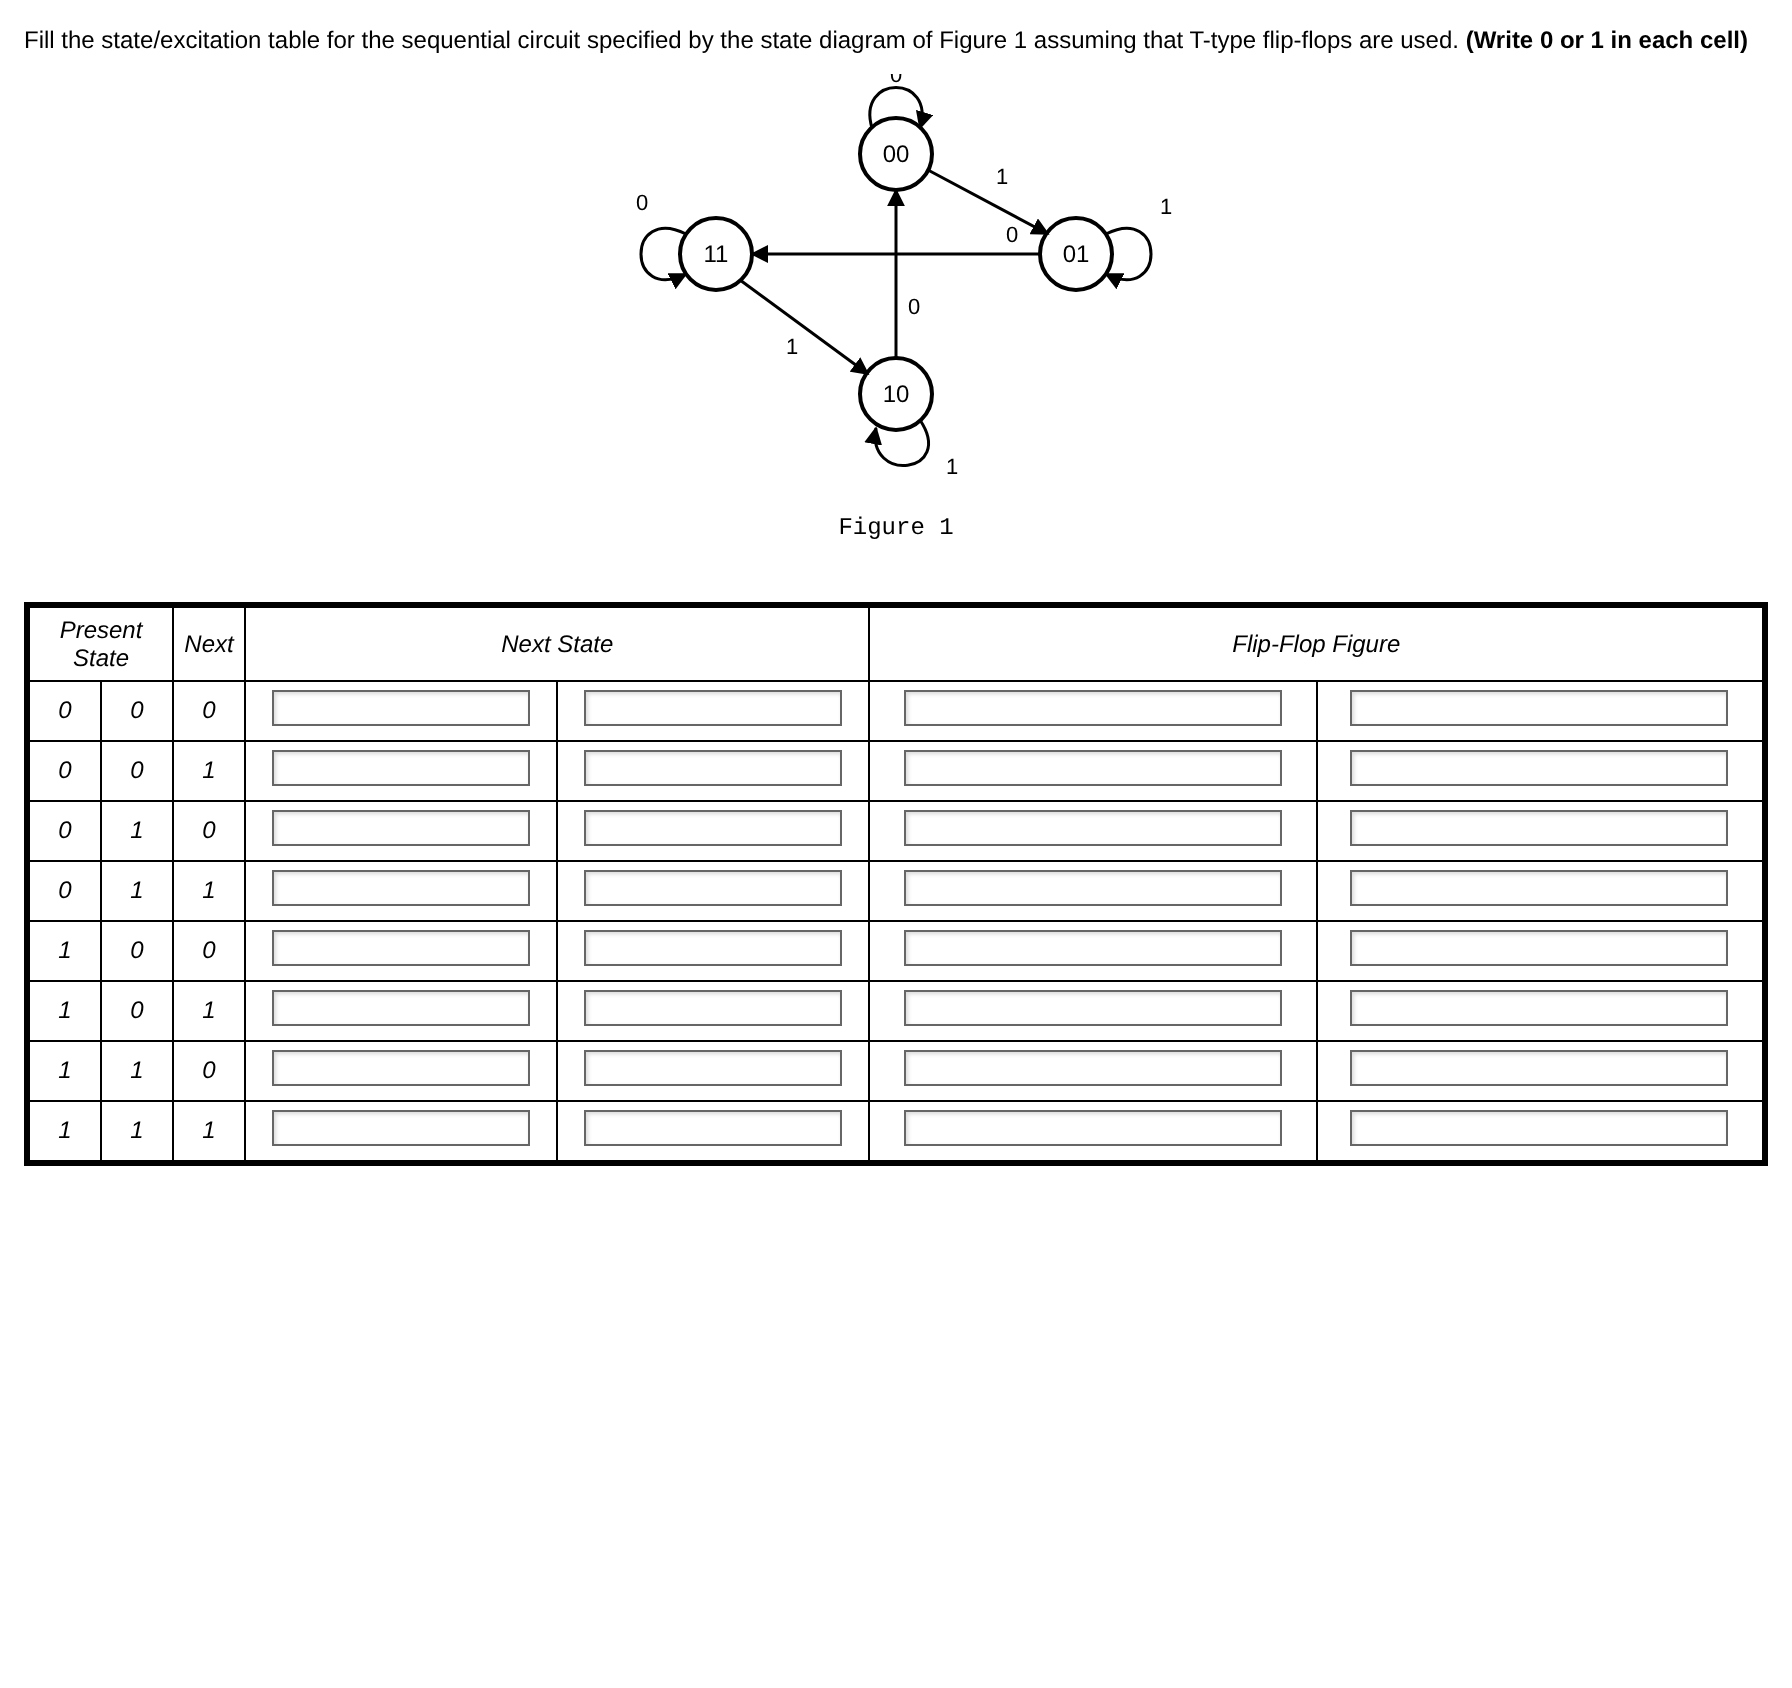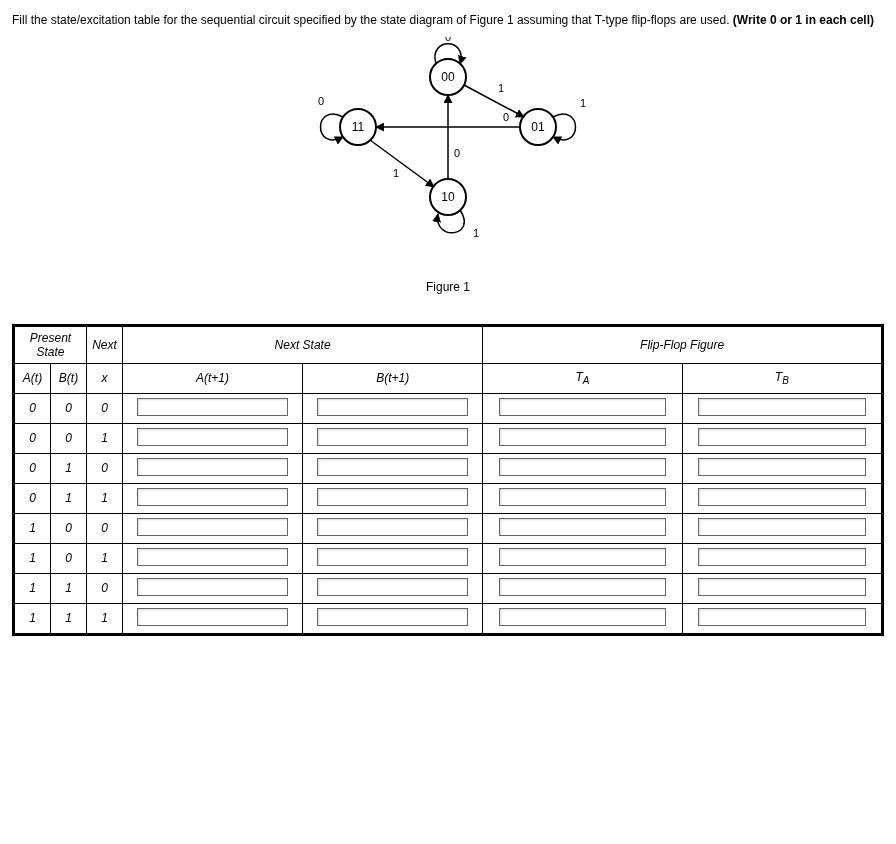--- a/index.html
+++ b/index.html
@@ -22,21 +22,21 @@
     display: flex;
     flex-direction: column;
     align-items: center;
     margin: 8px 0 30px 0;
   }
   .diagram {
     width: 340px;
     height: 220px;
     position: relative;
   }
-  .caption { margin-top: 23px; font-size: 12px; text-align:center; }
+  .caption { margin-top: 0; font-size: 12px; text-align:center;font-family:Liberation Mono, monospace; }
   .tbl-outer {
     border: 2px solid #000;
     width: 100%;
     margin-top: 20px;
   }
   table.excite {
     border-collapse: collapse;
     width: 100%;
     font-style: italic;
   }
@@ -136,29 +136,20 @@
     <col class="c-big">
         <col class="c-big">
   </colgroup>
   <thead>
     <tr class="grp-hdr">
       <th colspan="2">Present State</th>
       <th>Next</th>
       <th colspan="2">Next State</th>
       <th colspan="2">Flip-Flop Figure</th>
     </tr>
-    <tr>
-      <th>A(t)</th>
-      <th>B(t)</th>
-      <th>x</th>
-      <th>A(t+1)</th>
-      <th>B(t+1)</th>
-      <th><span>T</span><span class="sub">A</span></th>
-      <th><span>T</span><span class="sub">B</span></th>
-    </tr>
   </thead>
   <tbody id="tbody">
 
   <tr>
           <td>0</td>
           <td>0</td>
           <td>0</td>
           <td class="input-cell"><span class="input-field"></span></td>
           <td class="input-cell"><span class="input-field"></span></td>
           <td class="input-cell"><span class="input-field"></span></td>

